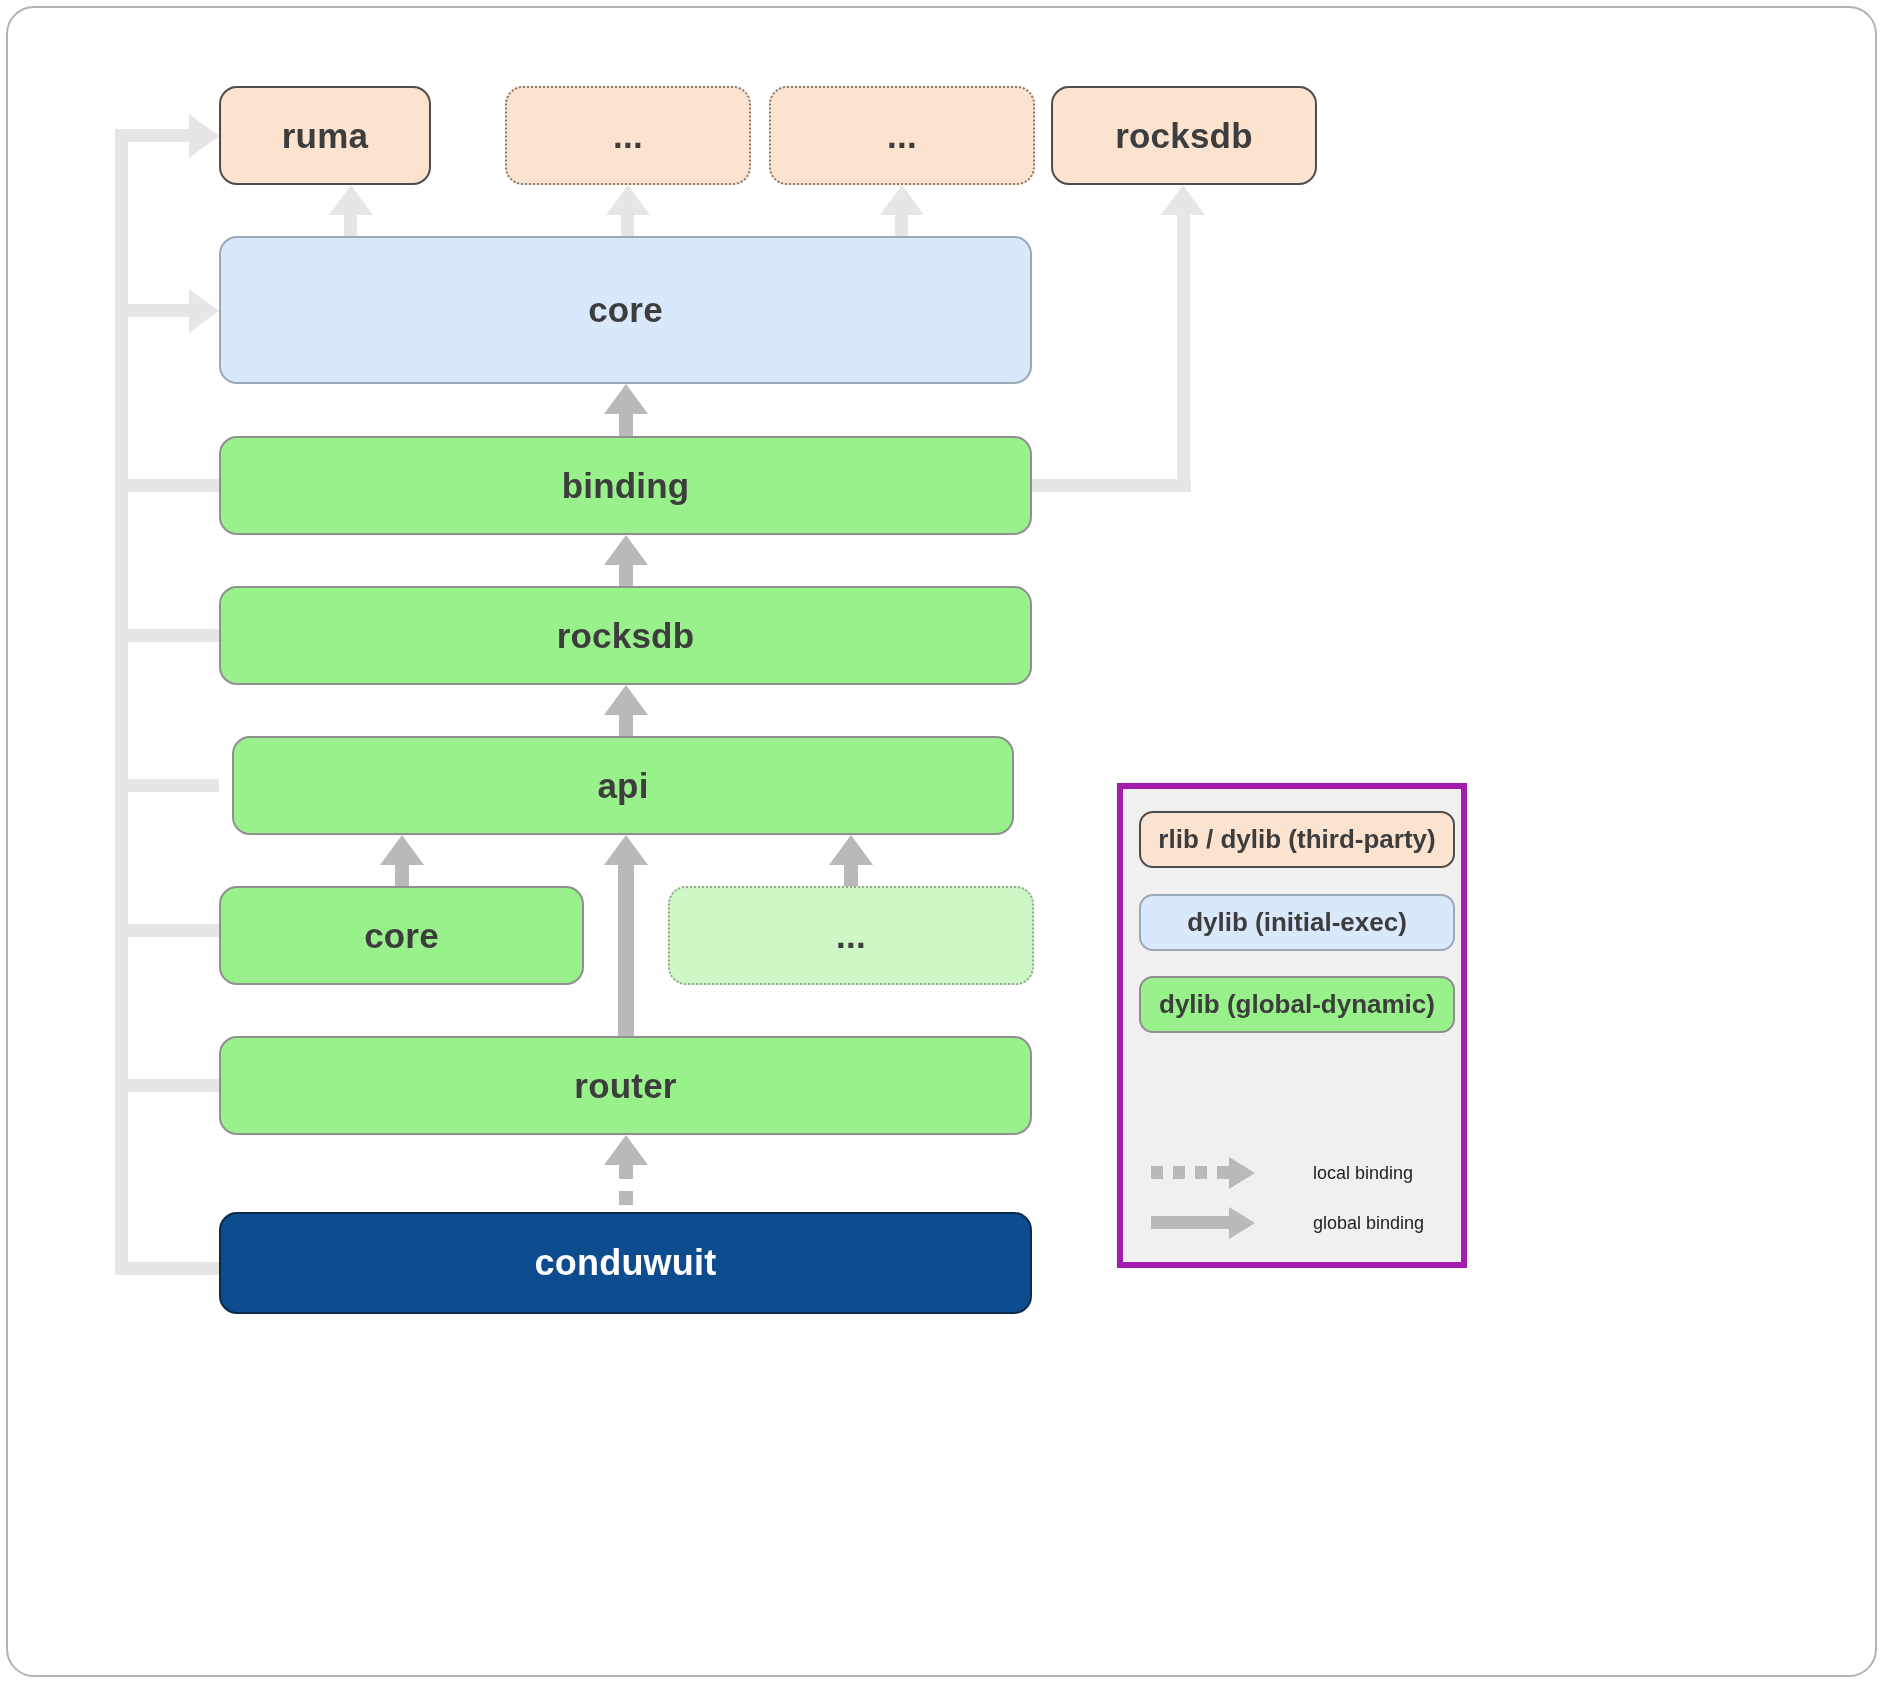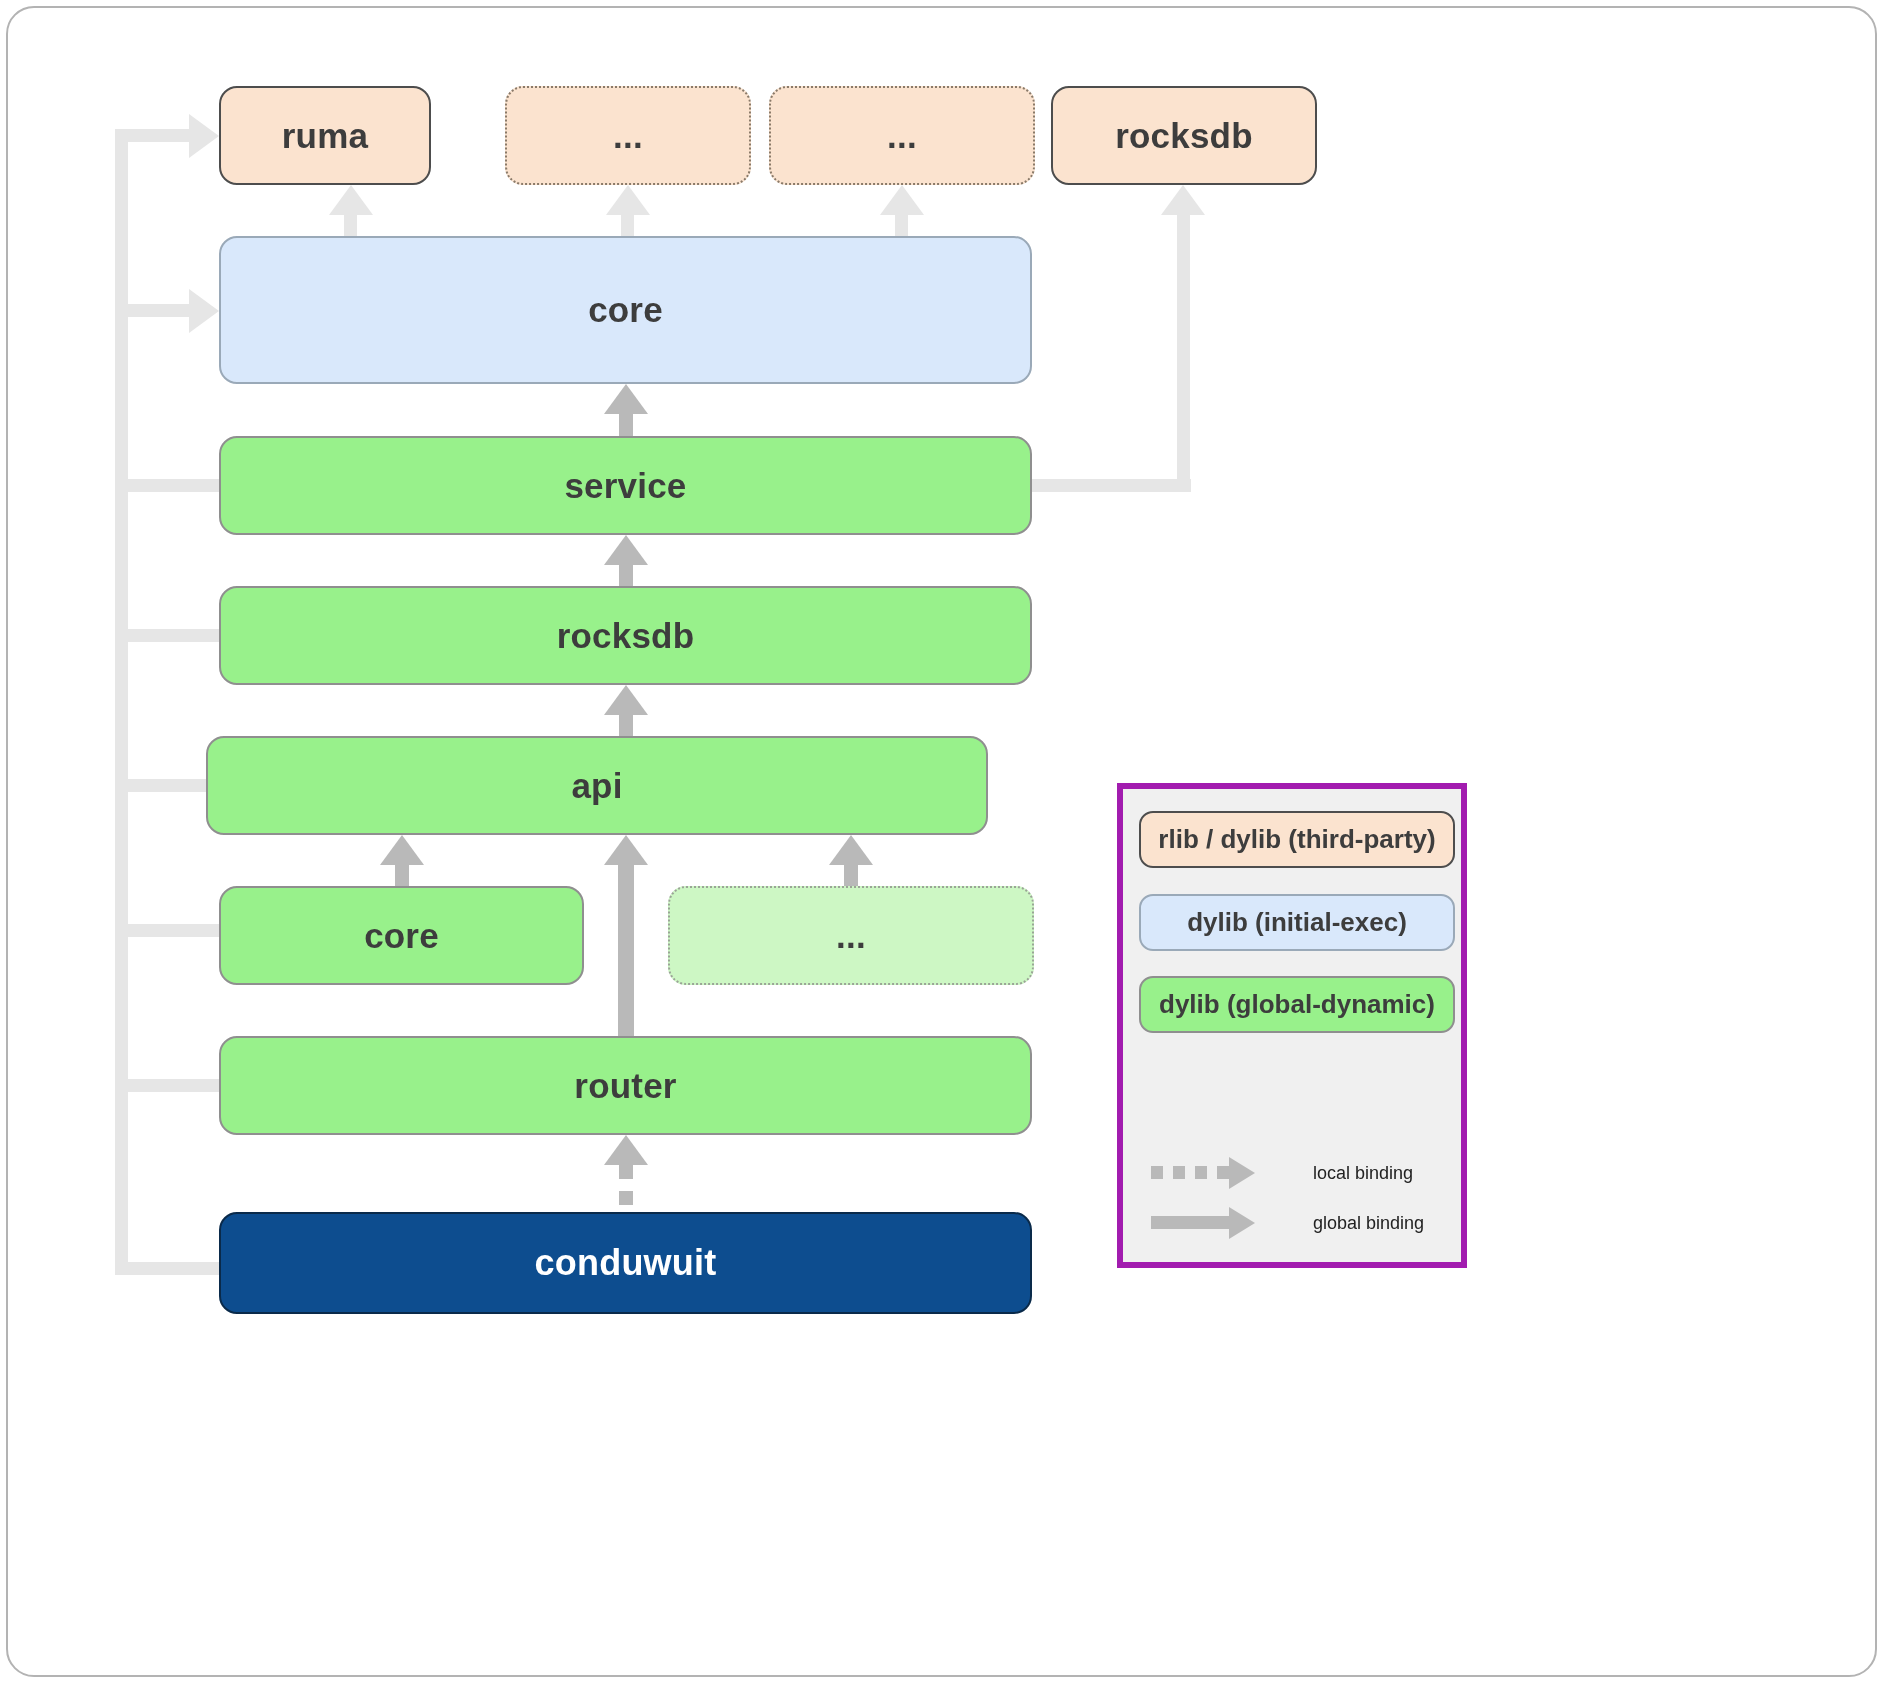--- a/index.html
+++ b/index.html
@@ -113,23 +113,23 @@
   <div class="seg dashv" style="left:619px;top:1165px;width:14px;height:51px"></div>
   <div class="tri-up" style="left:604px;top:1135px"></div>
 
   <div class="node peach" style="left:219px;top:86px;width:212px;height:99px">ruma</div>
   <div class="node peach dotted" style="left:505px;top:86px;width:246px;height:99px">...</div>
   <div class="node peach dotted" style="left:769px;top:86px;width:266px;height:99px">...</div>
   <div class="node peach" style="left:1051px;top:86px;width:266px;height:99px">rocksdb</div>
 
   <div class="node blue" style="left:219px;top:236px;width:813px;height:148px">core</div>
 
-  <div class="node green" style="left:219px;top:436px;width:813px;height:99px">service</div>
+  <div class="node green" style="left:219px;top:436px;width:813px;height:99px">binding</div>
   <div class="node green" style="left:219px;top:586px;width:813px;height:99px">rocksdb</div>
-  <div class="node green" style="left:206px;top:736px;width:782px;height:99px">api</div>
+  <div class="node green" style="left:232px;top:736px;width:782px;height:99px">api</div>
 
   <div class="node green" style="left:219px;top:886px;width:365px;height:99px">core</div>
   <div class="node green-light" style="left:668px;top:886px;width:366px;height:99px">...</div>
 
   <div class="node green" style="left:219px;top:1036px;width:813px;height:99px">router</div>
 
   <div class="node navy" style="left:219px;top:1212px;width:813px;height:102px">conduwuit</div>
 
   <div class="legend">
     <div class="item peach" style="top:22px">rlib / dylib (third-party)</div>

